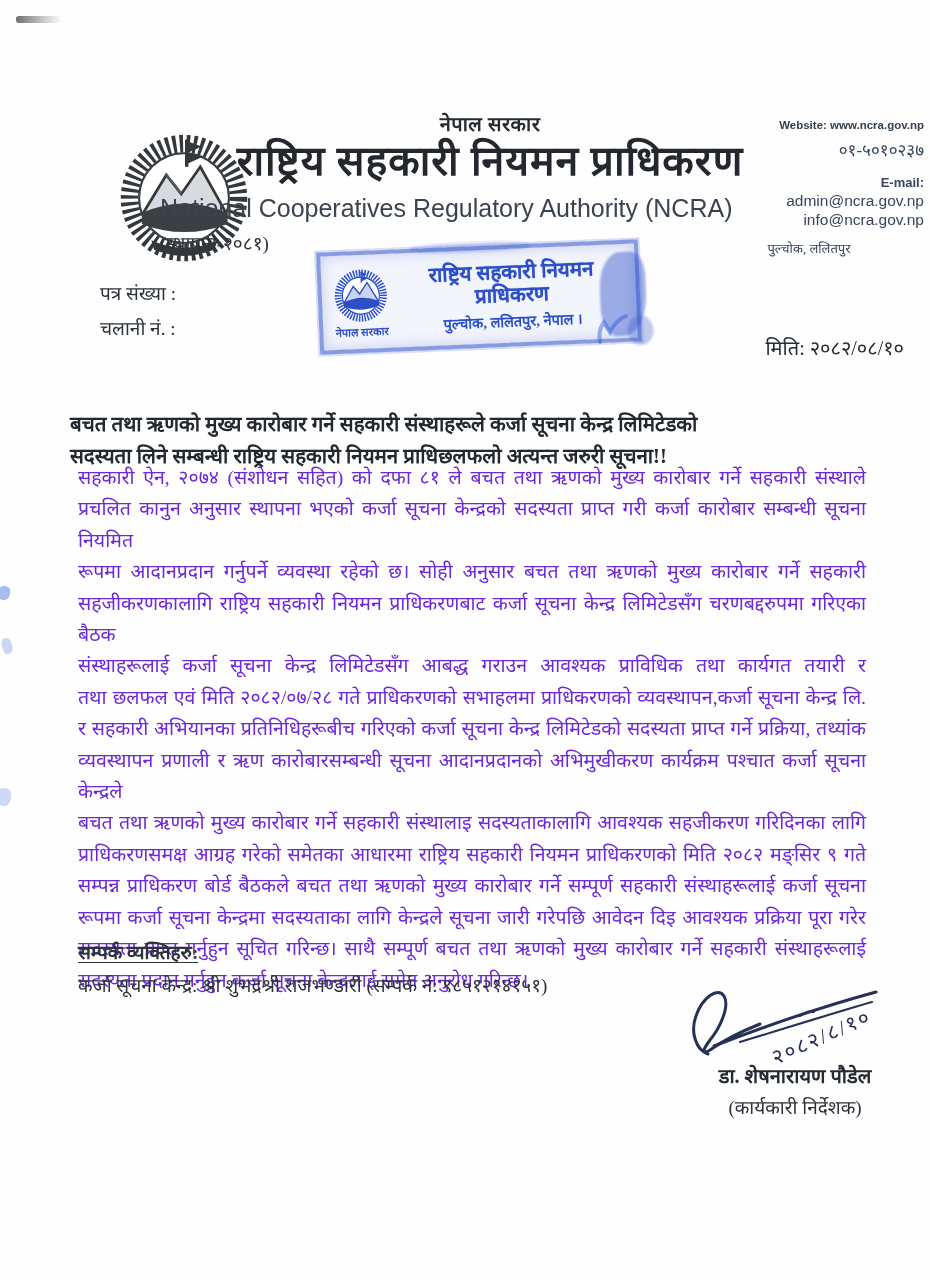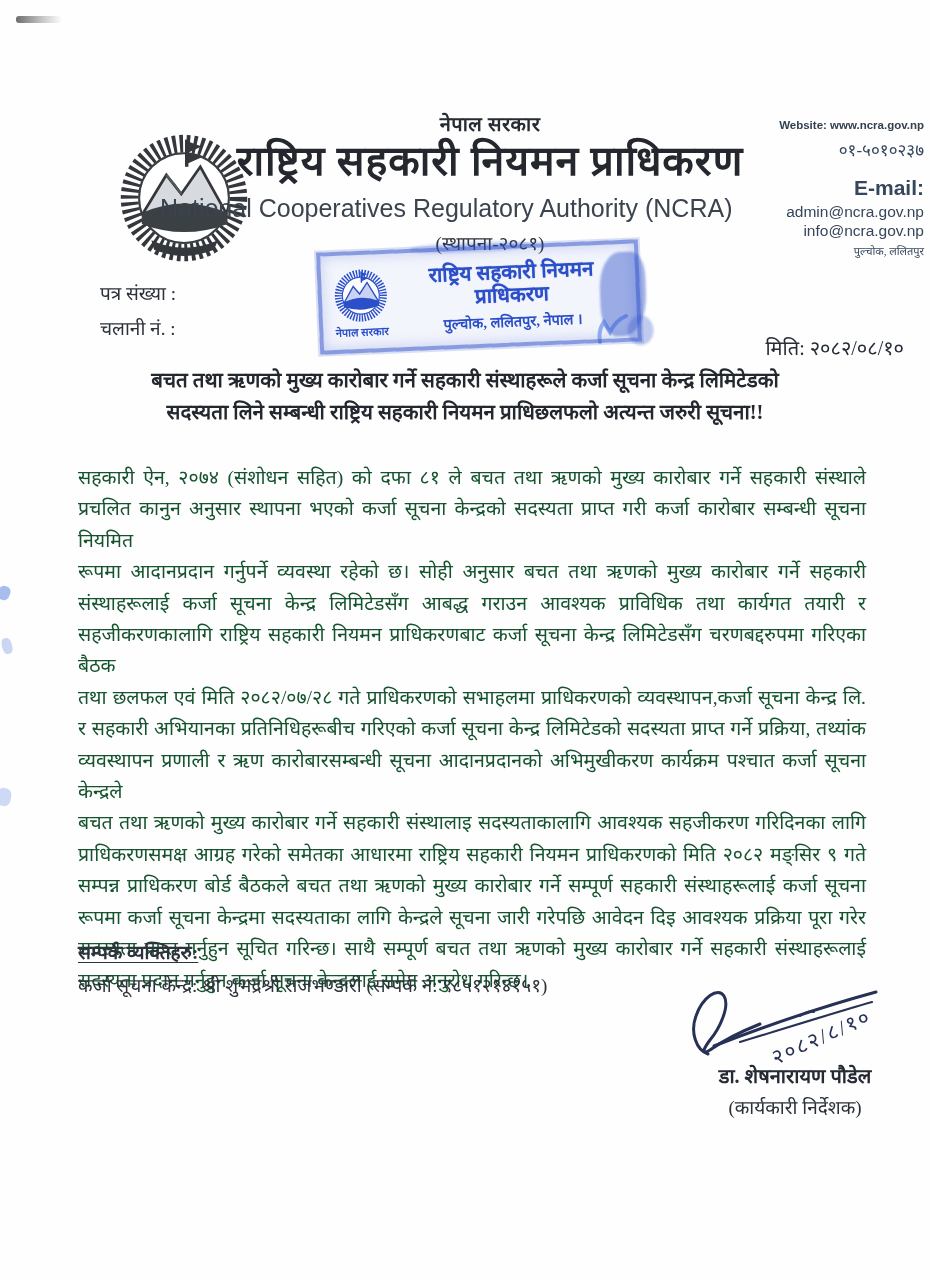--- a/index.html
+++ b/index.html
@@ -12,55 +12,55 @@
   .abs{position:absolute;}
   
   .govt-line{top:110px;left:160px;width:660px;text-align:center;
     font-size:20px;font-weight:600;color:#272c33;letter-spacing:.5px;}
   .emblem{top:126px;left:116px;width:136px;height:136px;}
   .title-np{top:136px;left:160px;width:660px;text-align:center;
     font-size:41px;font-weight:700;color:#24282e;letter-spacing:1px;line-height:1.25;}
   .title-en{top:194px;left:160px;width:660px;text-align:left;
     font-family:"Liberation Sans","DejaVu Sans",sans-serif;
     font-size:25px;font-weight:500;color:#3a434e;}
-  .established{top:230px;left:160px;width:660px;text-align:center;
+  .established{top:230px;left:160px;width:660px;
     font-size:19px;color:#2c313a;}
   .hdr-contact{top:118px;right:6px;width:230px;text-align:right;
     color:#36465c;line-height:1.32;}
   .hdr-contact .web{font-family:"Liberation Sans","DejaVu Sans",sans-serif;
     font-size:11.5px;font-weight:700;margin-bottom:6px;color:#33414f;}
   .hdr-contact .phone{font-size:17px;line-height:1.45;}
   .hdr-contact .email-label{font-family:"Liberation Sans","DejaVu Sans",sans-serif;
-    font-size:21px;font-weight:700;margin-top:10px;}
+    font-size:13px;font-weight:700;margin-top:10px;}
   .hdr-contact .email{font-family:"Liberation Sans","DejaVu Sans",sans-serif;
     font-size:15.5px;line-height:1.25;}
-  .hdr-contact .addr{font-size:11px;margin-top:4px;}
+  .hdr-contact .addr{font-size:13px;margin-top:10px;text-align:center;}
   
   .refblock{top:276px;left:100px;font-size:19px;line-height:1.85;color:#2b3139;}
   .stamp{top:246px;left:318px;width:322px;height:102px;
     transform:rotate(-2.4deg);
     border:4px solid rgba(47,81,202,.55);
     box-shadow:0 0 0 2px rgba(47,81,202,.18), inset 0 0 14px rgba(47,81,202,.25);
     background:rgba(61,97,214,.06);
     display:flex;align-items:center;padding:4px 6px;box-sizing:border-box;}
   .stamp-emblem{width:66px;flex:0 0 66px;text-align:center;}
   .stamp-emblem .gv{font-size:11px;font-weight:700;color:#2b4ec9;margin-top:-2px;}
   .stamp-text{flex:1;text-align:center;color:#2b4ec9;}
   .stamp-org{font-size:20.5px;font-weight:700;line-height:1.1;text-shadow:0 0 1px rgba(43,78,201,.6);}
   .stamp-addr{font-size:14.5px;font-weight:700;margin-top:4px;}
   .stamp-blob{position:absolute;background:rgba(47,81,202,.6);filter:blur(1px);}
   .blob-r{right:-10px;top:8px;width:46px;height:84px;border-radius:45% 30% 50% 35%;opacity:.75;}
   .blob-r2{right:-16px;bottom:-8px;width:26px;height:30px;border-radius:50%;opacity:.5;}
   .blob-t{left:90px;top:-8px;width:120px;height:10px;border-radius:40%;opacity:.35;}
   .date-line{top:334px;right:26px;font-size:20px;color:#272d36;}
   
-  .subject{top:364px;left:70px;width:790px;text-align:center;
+  .subject{top:408px;left:70px;width:790px;
     font-size:20.5px;font-weight:700;color:#23282f;line-height:1.58;}
   
-  .body-text{top:462px;left:78px;width:788px;font-size:19.5px;color:#14532d;}
+  .body-text{top:462px;left:78px;width:788px;font-size:19.5px;color:#6d28d9;}
   .jline{text-align:justify;text-align-last:justify;line-height:31.4px;white-space:normal;}
   .jline.last{text-align-last:left;}
   
   .contacts{top:936px;left:78px;width:800px;font-size:19px;color:#2d333b;line-height:1.75;}
   .contacts .hd{font-weight:700;text-decoration:underline;text-underline-offset:3px;}
   
   .sign-svg{top:980px;left:680px;width:210px;height:90px;}
   .sign-date{top:1022px;left:768px;font-size:21px;color:#273055;
     transform:rotate(-24deg);letter-spacing:2px;}
   .sign-name{top:1062px;left:655px;width:280px;text-align:center;
@@ -143,22 +143,22 @@
 
 <div class="abs subject">
   <div>बचत तथा ऋणको मुख्य कारोबार गर्ने सहकारी संस्थाहरूले कर्जा सूचना केन्द्र लिमिटेडको</div>
   <div>सदस्यता लिने सम्बन्धी राष्ट्रिय सहकारी नियमन प्राधिछलफलो अत्यन्त जरुरी सूचना!!</div>
 </div>
 
 <div class="abs body-text">
   <div class="jline">सहकारी ऐन, २०७४ (संशोधन सहित) को दफा ८१ ले बचत तथा ऋणको मुख्य कारोबार गर्ने सहकारी संस्थाले</div>
   <div class="jline">प्रचलित कानुन अनुसार स्थापना भएको कर्जा सूचना केन्द्रको सदस्यता प्राप्त गरी कर्जा कारोबार सम्बन्धी सूचना नियमित</div>
   <div class="jline">रूपमा आदानप्रदान गर्नुपर्ने व्यवस्था रहेको छ। सोही अनुसार बचत तथा ऋणको मुख्य कारोबार गर्ने सहकारी</div>
+  <div class="jline">सहजीकरणकालागि राष्ट्रिय सहकारी नियमन प्राधिकरणबाट कर्जा सूचना केन्द्र लिमिटेडसँग चरणबद्दरुपमा गरिएका बैठक</div>
   <div class="jline">संस्थाहरूलाई कर्जा सूचना केन्द्र लिमिटेडसँग आबद्ध गराउन आवश्यक प्राविधिक तथा कार्यगत तयारी र</div>
-  <div class="jline">सहजीकरणकालागि राष्ट्रिय सहकारी नियमन प्राधिकरणबाट कर्जा सूचना केन्द्र लिमिटेडसँग चरणबद्दरुपमा गरिएका बैठक</div>
   <div class="jline">तथा छलफल एवं मिति २०८२/०७/२८ गते प्राधिकरणको सभाहलमा प्राधिकरणको व्यवस्थापन,कर्जा सूचना केन्द्र लि.</div>
   <div class="jline">र सहकारी अभियानका प्रतिनिधिहरूबीच गरिएको कर्जा सूचना केन्द्र लिमिटेडको सदस्यता प्राप्त गर्ने प्रक्रिया, तथ्यांक</div>
   <div class="jline">व्यवस्थापन प्रणाली र ऋण कारोबारसम्बन्धी सूचना आदानप्रदानको अभिमुखीकरण कार्यक्रम पश्चात कर्जा सूचना केन्द्रले</div>
   <div class="jline">बचत तथा ऋणको मुख्य कारोबार गर्ने सहकारी संस्थालाइ सदस्यताकालागि आवश्यक सहजीकरण गरिदिनका लागि</div>
   <div class="jline">प्राधिकरणसमक्ष आग्रह गरेको समेतका आधारमा राष्ट्रिय सहकारी नियमन प्राधिकरणको मिति २०८२ मङ्सिर ९ गते</div>
   <div class="jline">सम्पन्न प्राधिकरण बोर्ड बैठकले बचत तथा ऋणको मुख्य कारोबार गर्ने सम्पूर्ण सहकारी संस्थाहरूलाई कर्जा सूचना</div>
   <div class="jline">रूपमा कर्जा सूचना केन्द्रमा सदस्यताका लागि केन्द्रले सूचना जारी गरेपछि आवेदन दिइ आवश्यक प्रक्रिया पूरा गरेर</div>
   <div class="jline">सदस्यता प्राप्त गर्नुहुन सूचित गरिन्छ। साथै सम्पूर्ण बचत तथा ऋणको मुख्य कारोबार गर्ने सहकारी संस्थाहरूलाई</div>
   <div class="jline last">सदस्यता प्रदान गर्नुहुन कर्जा सूचना केन्द्रलाई समेत अनुरोध गरिन्छ।</div>
 </div>

